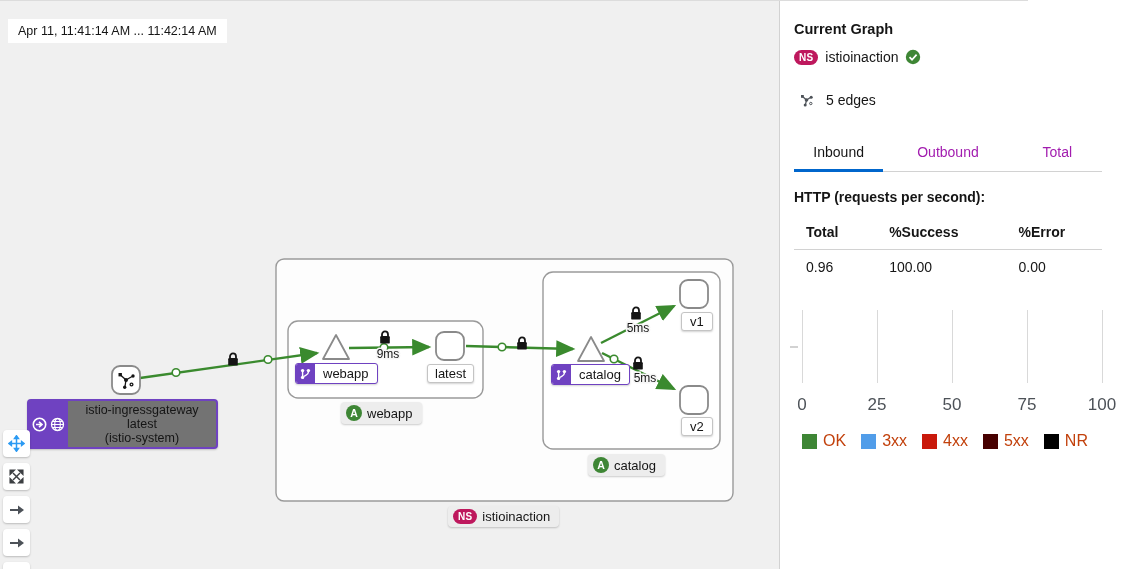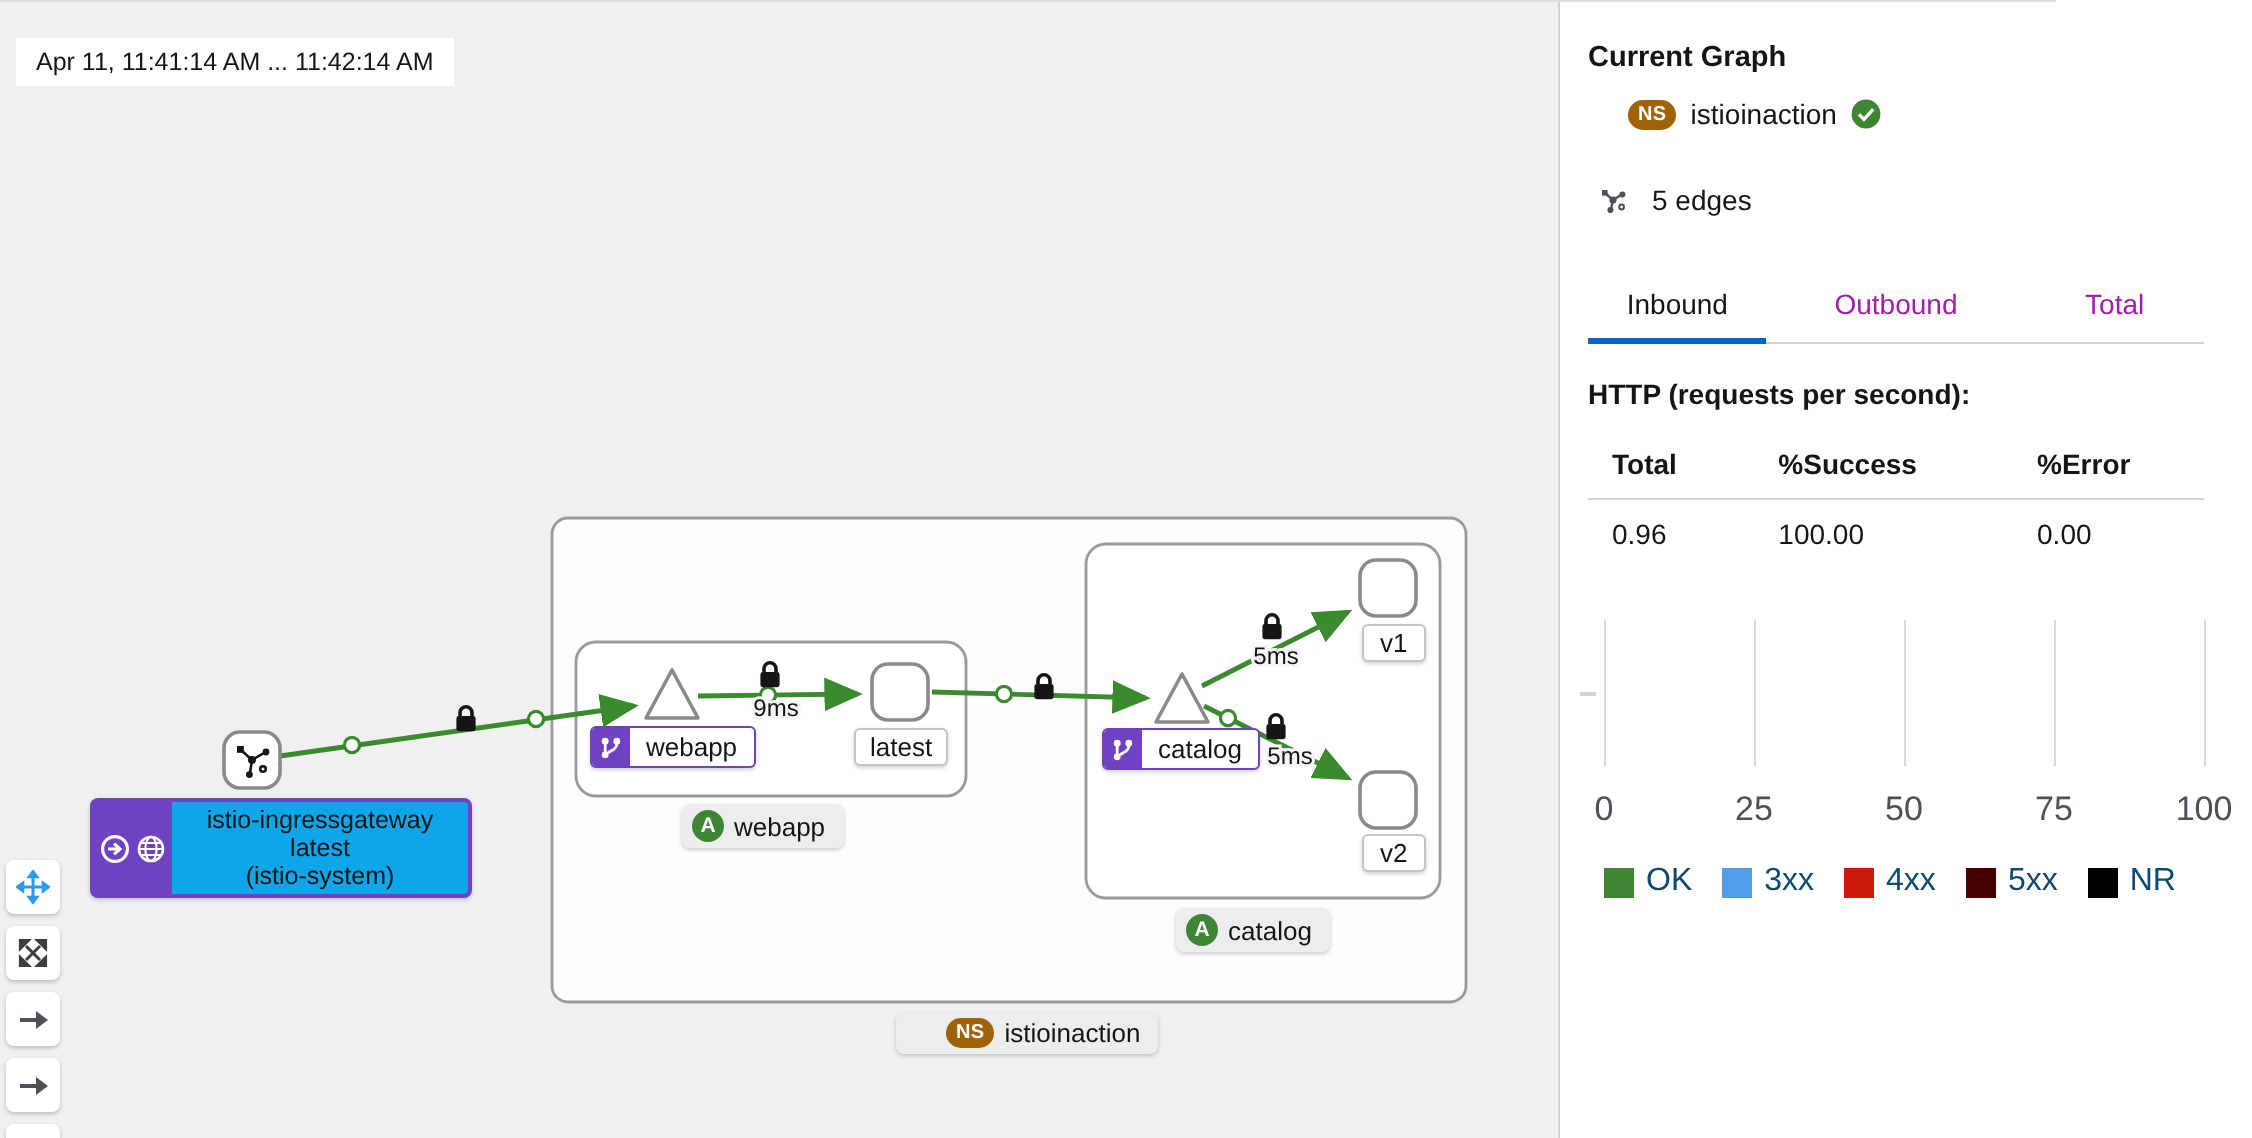--- a/index.html
+++ b/index.html
@@ -15,23 +15,23 @@
   .glabel { position:absolute; background:#fff; border:1px solid #c4c4c4; border-radius:3px;
             font-size:13px; padding:1px 7px; box-shadow:0 1px 2px rgba(0,0,0,.18); z-index:4; white-space:nowrap;text-align:center; }
   .svc-label { position:absolute; display:flex; align-items:stretch; border:1.5px solid #6f42c1; border-radius:3px;
                background:#fff; box-shadow:0 1px 2px rgba(0,0,0,.18); z-index:4; overflow:hidden; }
   .svc-label .badge-blk { background:#6f42c1; width:19px; display:flex; align-items:center; justify-content:center; }
   .svc-label .txt { font-size:13px; padding:2px 8px; white-space:nowrap; }
   .app-label { position:absolute; display:flex; align-items:center; gap:5px; background:#ededed; border-radius:4px;
                padding:3px 9px 3px 5px; font-size:13px; box-shadow:0 1px 2px rgba(0,0,0,.2); z-index:4; white-space:nowrap; }
   .a-badge { width:16px; height:16px; border-radius:50%; background:#3e8635; color:#fff; font-size:10.5px; font-weight:700;
              display:flex; align-items:center; justify-content:center; flex:none; }
-  .ns-pill { background:#a16207; color:#fff; font-size:10px; font-weight:700; border-radius:9px; padding:2px 5px; flex:none; letter-spacing:.2px;margin-left:20px; }
-  .gw-label { position:absolute; left:45px; top:398px; width:191px; display:flex; border:2px solid #6f42c1;
-              border-radius:4px; overflow:hidden; background:#0ea5e9; box-shadow:0 1px 2px rgba(0,0,0,.2); z-index:4; }
+  .ns-pill { background:#be185d; color:#fff; font-size:10px; font-weight:700; border-radius:9px; padding:2px 5px; flex:none; letter-spacing:.2px; }
+  .gw-label { position:absolute; left:27px; top:398px; width:191px; display:flex; border:2px solid #6f42c1;
+              border-radius:4px; overflow:hidden; background:#737373; box-shadow:0 1px 2px rgba(0,0,0,.2); z-index:4; }
   .gw-label .purple { background:#6f42c1; width:39px; flex:none; display:flex; align-items:center; justify-content:center; gap:3px; }
   .gw-label .txt { flex:1; text-align:center; font-size:12.5px; line-height:14px; padding:2px 4px; }
 
   .toolbar { position:absolute; left:3px; top:429px; display:flex; flex-direction:column; gap:6px; z-index:6; }
   .tbtn { width:27px; height:27px; background:#fff; border:none; border-radius:4px; box-shadow:0 1px 2px rgba(0,0,0,.22);
           display:flex; align-items:center; justify-content:center; cursor:pointer; padding:0; }
 
   
   .panel { flex:1; background:#fff; border-left:1px solid #d2d2d2; padding:20px 0 0 14px; }
   .panel-title { font-size:14.5px; font-weight:700; }
@@ -52,21 +52,21 @@
   table.rps col.c1 { width:27%; } table.rps col.c2 { width:42%; } table.rps col.c3 { width:31%; }
 
   .chart { margin-top:26px; padding-left:8px; }
   .chart-area { position:relative; width:300px; height:73px; }
   .gl { position:absolute; top:0; bottom:0; width:1px; background:#d9d9d9; }
   .ydash { position:absolute; left:-12px; top:36px; width:8px; height:2px; background:#d2d2d2; }
   .bar { position:absolute; left:0; top:29px; height:15px; background:#3e8635; }
   .chart-ticks { position:relative; width:300px; height:24px; margin-top:12px; }
   .chart-ticks span { position:absolute; transform:translateX(-50%); font-size:17px; color:#4d5258; }
   .legend { display:flex; gap:15px; margin-top:13px; align-items:center; }
-  .legend .item { display:flex; align-items:center; gap:6px; font-size:16px; color:#0c4a6e; }
+  .legend .item { display:flex; align-items:center; gap:6px; font-size:16px; color:#c2410c; }
   .legend .sw { width:15px; height:15px; flex:none; }
 </style>
 </head>
 <body>
 
 <div class="app">
 
   <div class="canvas">
 
     <div class="timestamp">Apr 11, 11:41:14 AM ... 11:42:14 AM</div>

